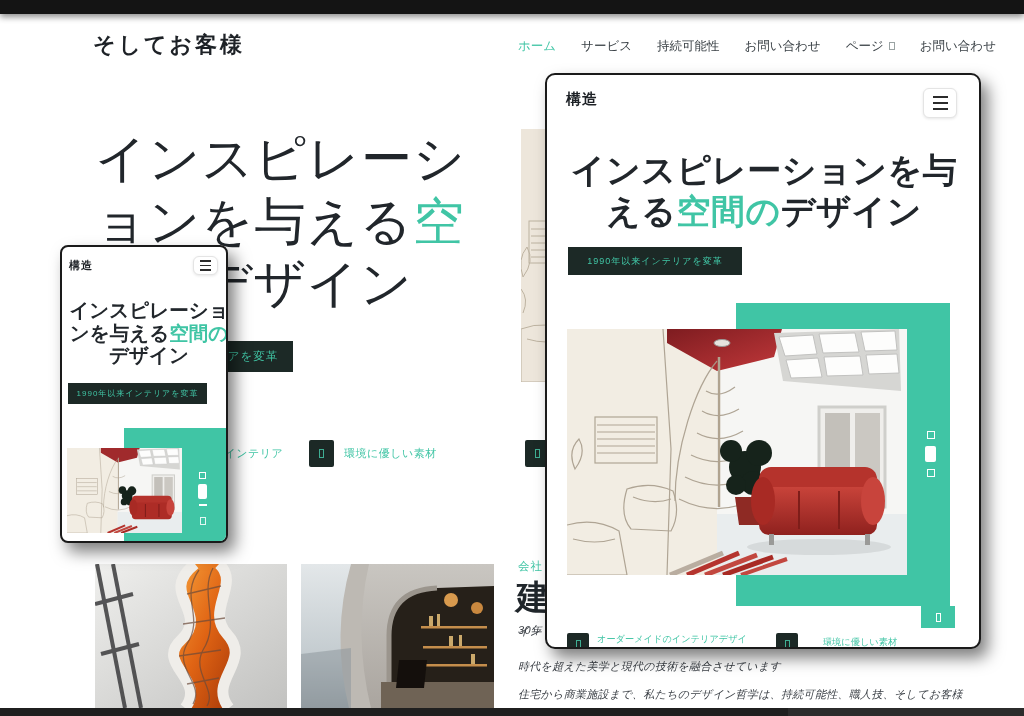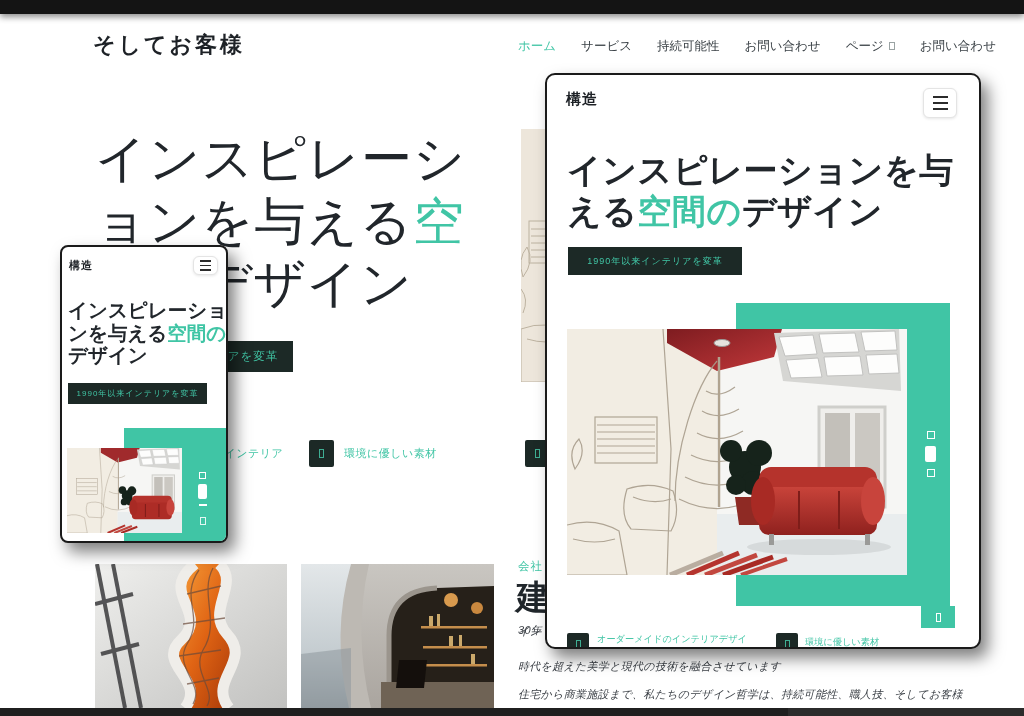--- a/index.html
+++ b/index.html
@@ -48,21 +48,21 @@
                    color:#20262B; white-space:nowrap; }
   .about-line { position:absolute; left:518px; font-size:11px; letter-spacing:.3px; color:#3a3f45; white-space:nowrap;font-style:italic; }
   .p1l1 { top:623px; } .p1l2 { top:624px; } .p1l3 { top:659px; } .p2 { top:687px; }
 
   .photo { position:absolute; top:564px; height:144px; overflow:hidden; }
   .photo1 { left:95px; width:192px; }
   .photo2 { left:301px; width:193px; }
 
   
   .mockup { position:absolute; background:#fff; border:2px solid #1a1a1a; overflow:hidden;
-            box-shadow:7px 9px 16px rgba(0,0,0,.5); }
+            box-shadow:7px 9px 16px rgba(0,0,0,.5);text-align:center; }
   .tablet { left:545px; top:73px; width:436px; height:576px; border-radius:10px; z-index:10; }
   .phone  { left:60px; top:245px; width:168px; height:298px; border-radius:8px; z-index:15; }
 
   .m-logo { position:absolute; font-weight:700; color:#1d2126; letter-spacing:1px; }
   .tablet .m-logo { left:19px; top:15px; font-size:15px; }
   .phone  .m-logo { left:7px;  top:11px; font-size:11px; }
 
   .hamburger { position:absolute; background:#fff; border:1px solid #e4e4e4; border-radius:6px;
                display:flex; flex-direction:column; justify-content:center; align-items:center; gap:4px;
                box-shadow:0 1px 3px rgba(0,0,0,.10); cursor:pointer; }

